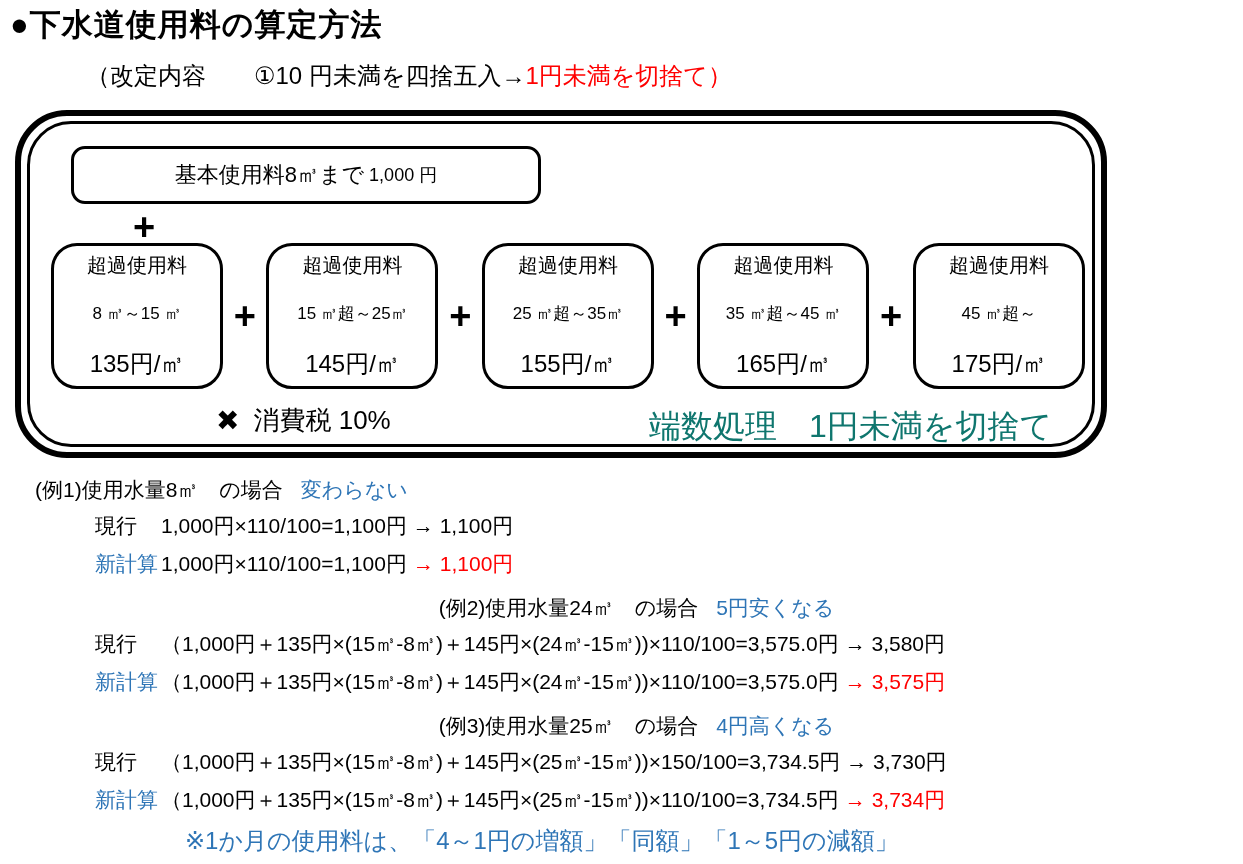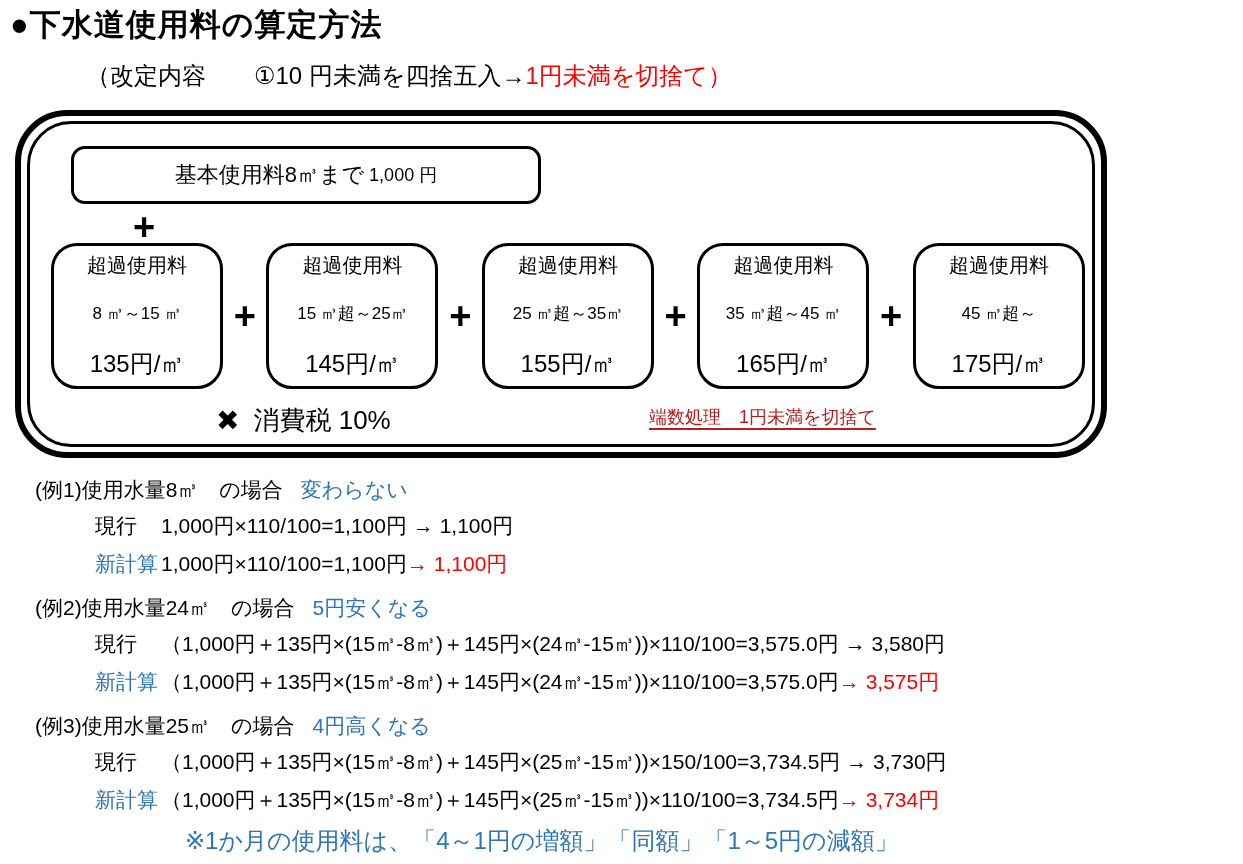--- a/index.html
+++ b/index.html
@@ -62,40 +62,39 @@
   .ob-range { font-size: 17px; }
   .ob-rate  { font-size: 24px; }
   .tax-row {
     position: absolute; left: 195px; top: 287px;
     display: flex; align-items: center; gap: 14px;
     font-size: 26px;
   }
   .multiply { font-weight: 900; font-size: 28px; }
   .rounding-note {
     position: absolute; left: 628px; top: 289px;
-    font-size: 18px; color: #b91c1c;
-    text-decoration: underline;
+    font-size: 32px; color: #0f766e;
     text-decoration-thickness: 2px;
     text-underline-offset: 5px;
     white-space: nowrap;
   }
 
   
   .examples { position: absolute; left: 35px; top: 472px; right: 5px; }
   .ex-header {
     font-size: 21px; line-height: 36px; white-space: nowrap;
   }
-  .ex-header + .ex-header, .ex-line + .ex-header { margin-top: 6px; }
+  .ex-header + .ex-header, .ex-line + .ex-header { margin-top: 6px; text-align: center; }
   .ex-header .note { margin-left: 18px; }
   .ex-line {
     font-size: 21px; line-height: 36px;
     margin-left: 60px; white-space: nowrap;
   }
   .line-label { display: inline-block; min-width: 66px; font-family: Liberation Mono, monospace; }
-  .result { }
+  .result { margin-left: 6px; }
   .footer-note {
     margin-left: 150px; margin-top: 4px;
     font-size: 24px; line-height: 34px; white-space: nowrap;
   }
 </style>
 </head>
 <body>
 
 <h1 class="title">●下水道使用料の算定方法</h1>
 

